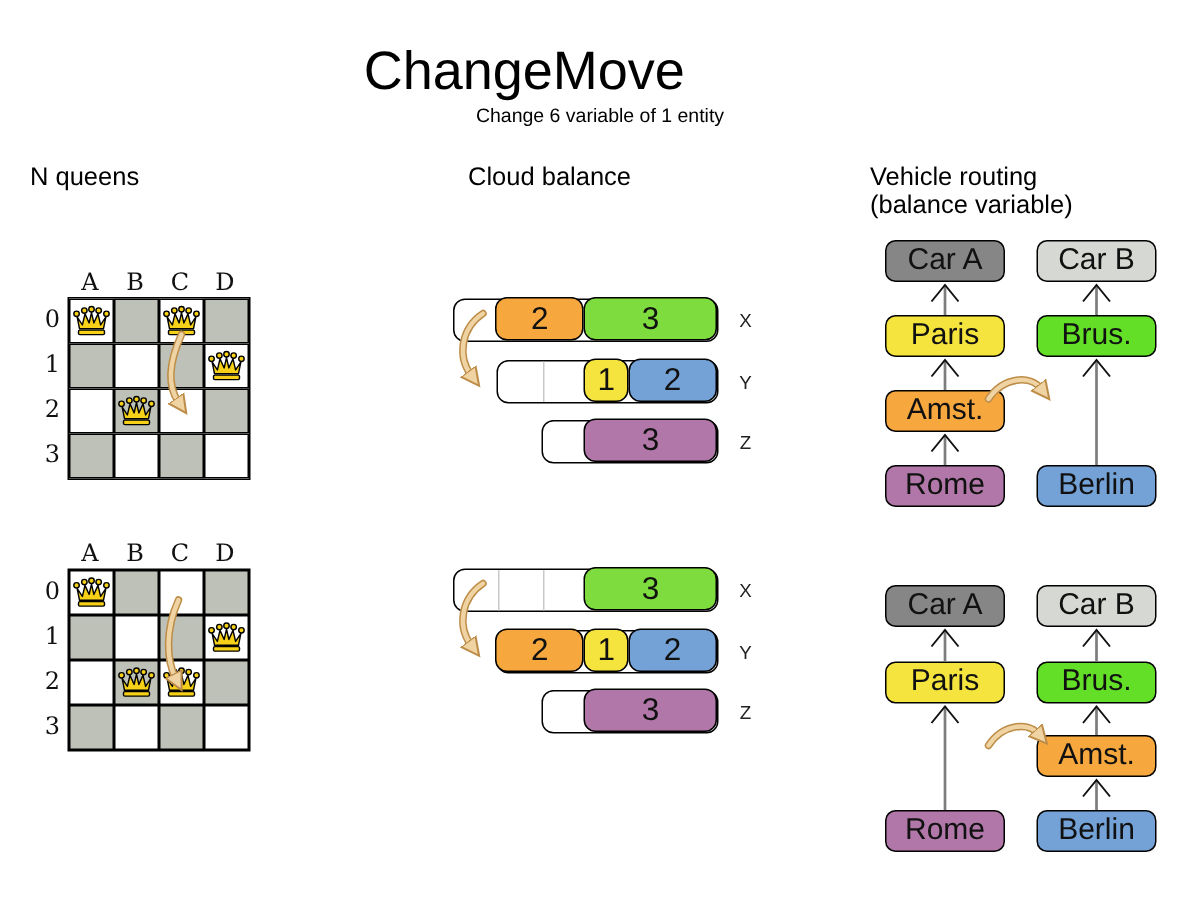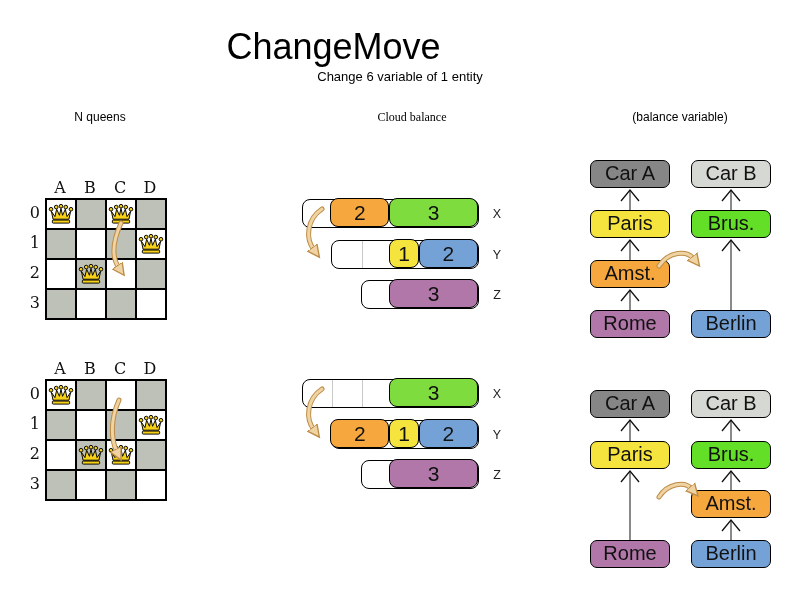--- a/index.html
+++ b/index.html
@@ -1,22 +1,22 @@
 <!DOCTYPE html>
 <html style="--board-dark: #bdc1b7; --arrow-fill: #efd3a3; --arrow-stroke: #bd8d48;"><head>
 <meta charset="utf-8">
 <style>
   html,body{margin:0;padding:0;background:#fff;}
   #page{position:relative;width:800px;height:600px;background:#fff;overflow:hidden;
         font-family:"Liberation Sans", sans-serif;color:#000;}
   .abs{position:absolute;}
   #title{position:absolute;left:0;top:26px;width:667px;text-align:center;
-         font-size:36px;font-weight:400;letter-spacing:0;}
+         font-size:36px;font-weight:400;letter-spacing:0;padding-left:16px;}
   #subtitle{position:absolute;left:0;top:69px;width:800px;text-align:center;font-size:13px;}
-  .colhdr{position:absolute;text-align:center;font-size:12px;line-height:19px;}
+  .colhdr{position:absolute;text-align:left;font-size:17px;line-height:19px;}
   
   .board{position:absolute;border:1.5px solid #000;box-sizing:content-box;}
   .cell{position:absolute;box-sizing:border-box;border:0.8px solid #000;background:#fff;}
   .cell.dark{background:var(--board-dark,#bdc1b7);}
   .queen{position:absolute;}
   .qcol,.qrow{position:absolute;font-family:"DejaVu Serif", serif;font-size:16px;color:#111;}
   .qcol{text-align:center;}
   .qrow{text-align:right;}
   
   .cbar{position:absolute;background:#fff;border:1.6px solid #000;border-radius:8px;box-sizing:border-box;}
@@ -35,22 +35,23 @@
   .chev{fill:none;stroke:#111;stroke-width:1.3;}
 </style>
 </head>
 <body>
 
 <div id="page">
   <div id="title">ChangeMove</div>
   <div id="subtitle">Change 6 variable of 1 entity</div>
 
   <div class="colhdr" style="left:20px;top:108px;width:160px;">N queens</div>
-  <div class="colhdr" style="left:312px;top:108px;width:200px;font-family:Liberation Serif, serif;">Cloud balance</div>
+  <div class="colhdr" style="left:312px;top:108px;width:200px;">Cloud balance</div>
   <div class="colhdr" style="left:580px;top:108px;width:200px;">
+    <div>Vehicle routing</div>
     <div>(balance variable)</div>
   </div>
 
   <svg id="overlay" width="800" height="600" viewBox="0 0 800 600">
     <defs>
       <marker id="ahead" viewBox="0 0 10 10" refX="2" refY="5" markerWidth="5" markerHeight="5" orient="auto">
         <path class="ah" d="M0,1 L8,5 L0,9 Z"></path>
       </marker>
     </defs>
     <g id="connectors">

